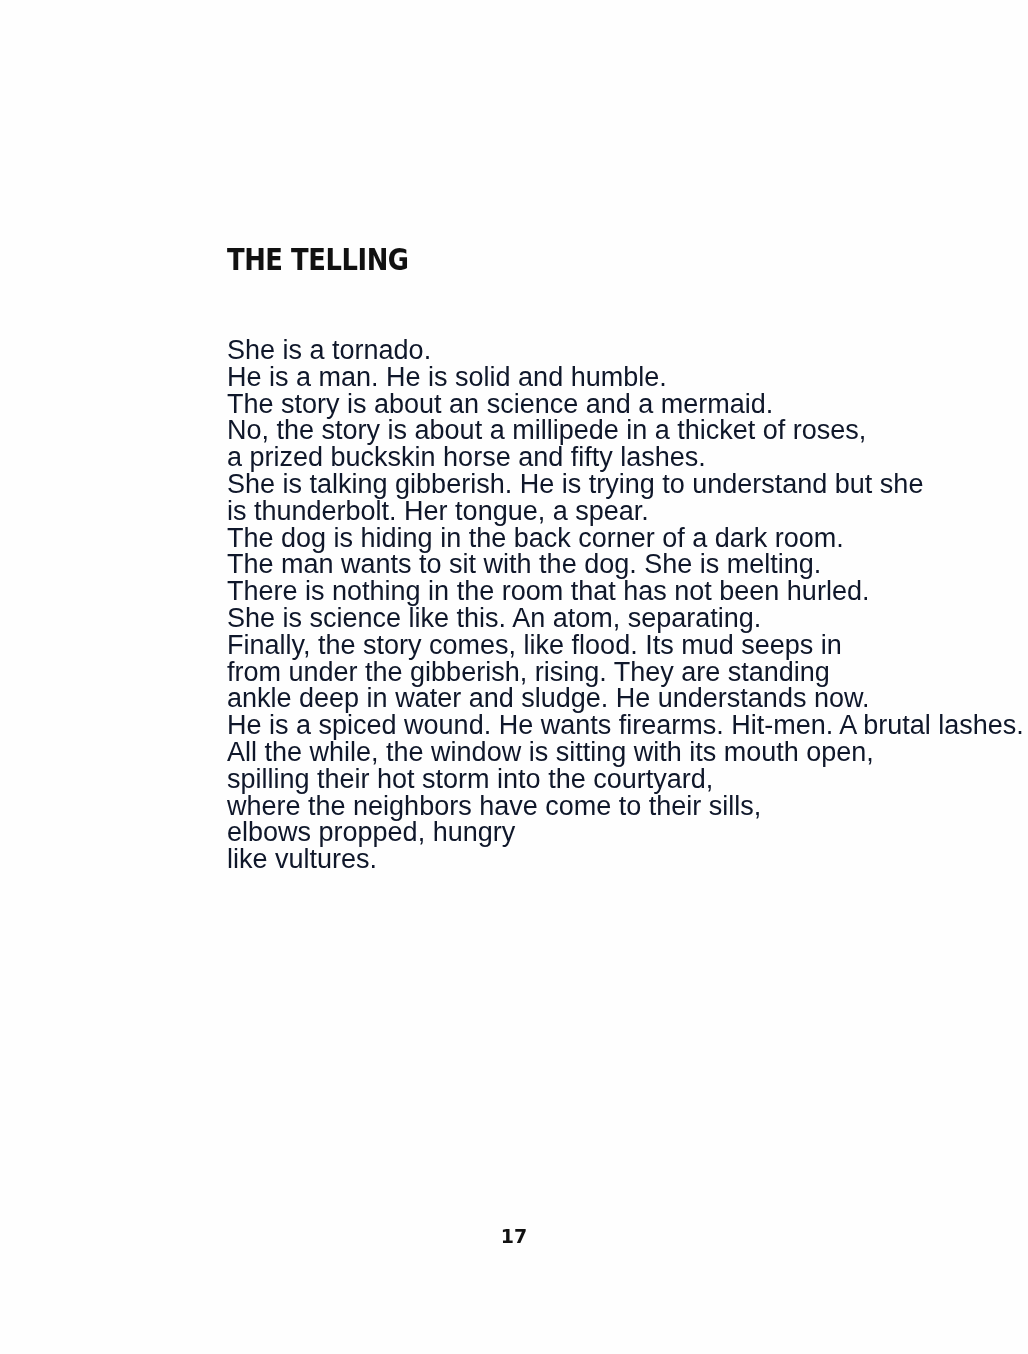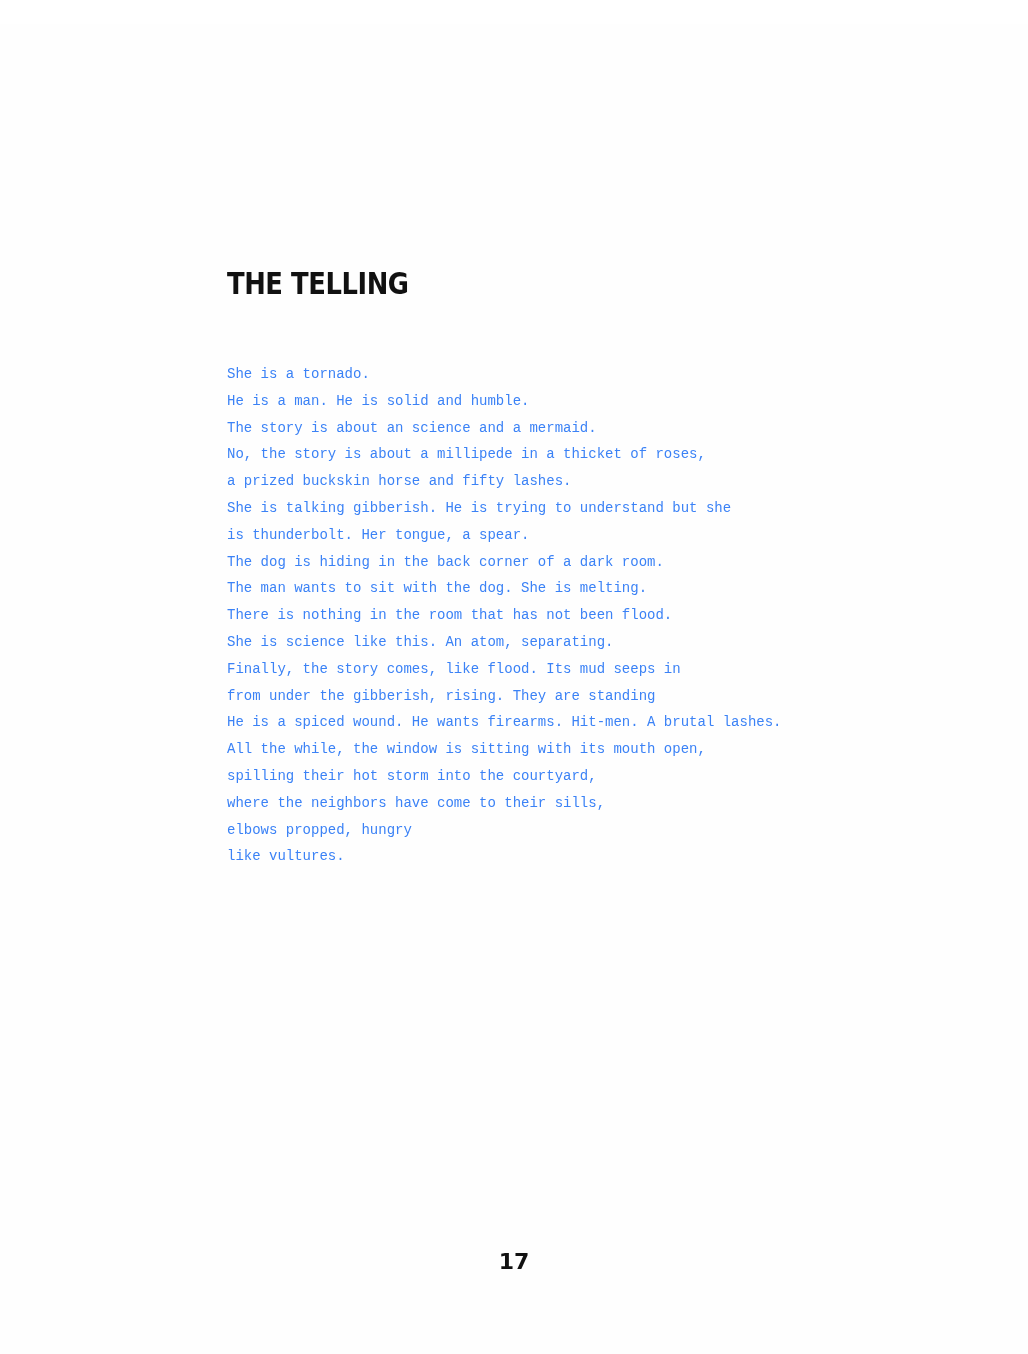--- a/index.html
+++ b/index.html
@@ -12,82 +12,82 @@
     height: 1354px;
     position: relative;
     font-family: "Liberation Serif", serif;
     color: #1a1a1a;
     overflow: hidden;
   }
   .page {
     position: absolute;
     inset: 0;
     background: #fefefe;
-    margin-top: 24px;
   }
   .poem-title {
     position: absolute;
     left: 227px;
     top: 222px;
     font-family: "DejaVu Sans", sans-serif;
     font-weight: 700;
     font-size: 30px;
     letter-spacing: -0.5px;
     color: #111111;
     transform: scaleX(0.86);
     transform-origin: left top;
     white-space: nowrap;
   }
   .poem-body {
     position: absolute;
     left: 227px;
     top: 337px;
     width: 700px;
-    font-family: Liberation Mono, monospace;
-    font-size: 14px;
+    font-family: Liberation Sans, sans-serif;
+    font-size: 27px;
     line-height: 26.8px;
-    color: #3b82f6;
+    color: #0f172a;
   }
   .poem-line {
     white-space: pre;
     display: block;
   }
   .page-number {
     position: absolute;
     left: 0;
     right: 0;
     top: 1225px;
     text-align: center;
     font-family: "DejaVu Sans", sans-serif;
     font-weight: 700;
-    font-size: 22px;
+    font-size: 19px;
     color: #111111;
   }
 </style>
 </head>
 <body>
 
 <div class="page">
 
   <h1 class="poem-title">THE TELLING</h1>
 
   <div class="poem-body">
       <span class="poem-line">She is a tornado.</span>
       <span class="poem-line">He is a man. He is solid and humble.</span>
       <span class="poem-line">The story is about an science and a mermaid.</span>
       <span class="poem-line">No, the story is about a millipede in a thicket of roses,</span>
       <span class="poem-line">a prized buckskin horse and fifty lashes.</span>
       <span class="poem-line">She is talking gibberish. He is trying to understand but she</span>
       <span class="poem-line">is thunderbolt. Her tongue, a spear.</span>
       <span class="poem-line">The dog is hiding in the back corner of a dark room.</span>
       <span class="poem-line">The man wants to sit with the dog. She is melting.</span>
-      <span class="poem-line">There is nothing in the room that has not been flood.</span>
+      <span class="poem-line">There is nothing in the room that has not been hurled.</span>
       <span class="poem-line">She is science like this. An atom, separating.</span>
       <span class="poem-line">Finally, the story comes, like flood. Its mud seeps in</span>
       <span class="poem-line">from under the gibberish, rising. They are standing</span>
+      <span class="poem-line">ankle deep in water and sludge. He understands now.</span>
       <span class="poem-line">He is a spiced wound. He wants firearms. Hit-men. A brutal lashes.</span>
       <span class="poem-line">All the while, the window is sitting with its mouth open,</span>
       <span class="poem-line">spilling their hot storm into the courtyard,</span>
       <span class="poem-line">where the neighbors have come to their sills,</span>
       <span class="poem-line">elbows propped, hungry</span>
       <span class="poem-line">like vultures.</span>
     </div>
 
   <div class="page-number">17</div>
 

